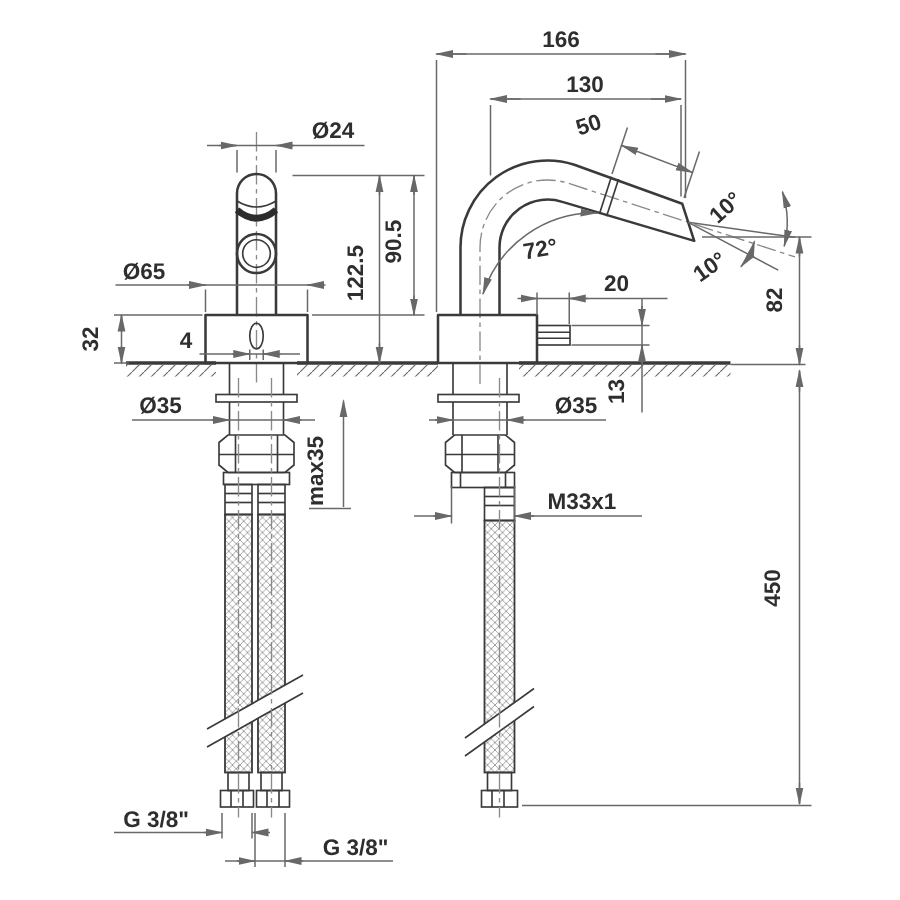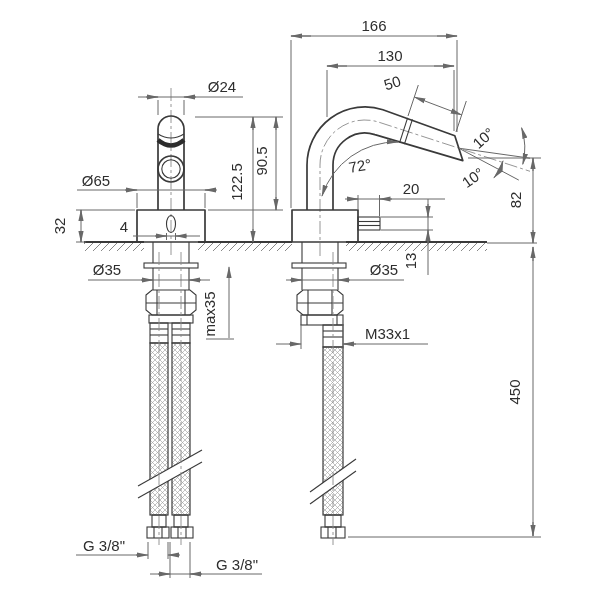--- a/index.html
+++ b/index.html
@@ -1,16 +1,16 @@
 <!DOCTYPE html>
 <html><head>
 <meta charset="utf-8">
 <style>
   html,body{margin:0;padding:0;background:#fff;}
-  .stage{position:relative;width:600px;height:600px;background:#ffffff;font-family:"Liberation Sans", sans-serif;}
+  .stage{position:relative;width:600px;height:600px;background:#ffffff;font-family:"Liberation Sans", sans-serif;font-weight:bold;}
   svg{display:block;}
   .part{stroke:#3a3a3a;stroke-width:1.7;fill:none;stroke-linejoin:round;stroke-linecap:butt;}
   .part-lite{stroke:#3a3a3a;stroke-width:1.1;fill:none;}
   .band{stroke:#2c2c2c;stroke-width:4.5;fill:none;}
   .dim{stroke:#686868;stroke-width:1;fill:none;}
   .dimln{stroke:#686868;stroke-width:1;fill:none;}
   .counter{stroke:#3a3a3a;stroke-width:2.2;fill:none;}
   .cl{stroke:#8a8a8a;stroke-width:0.9;fill:none;stroke-dasharray:13 3 3 3;}
   .dimtext{fill:#2e2e2e;font-size:15px;font-family:"Liberation Sans",sans-serif;text-anchor:middle;}
   .dimtext.start{text-anchor:start;}

